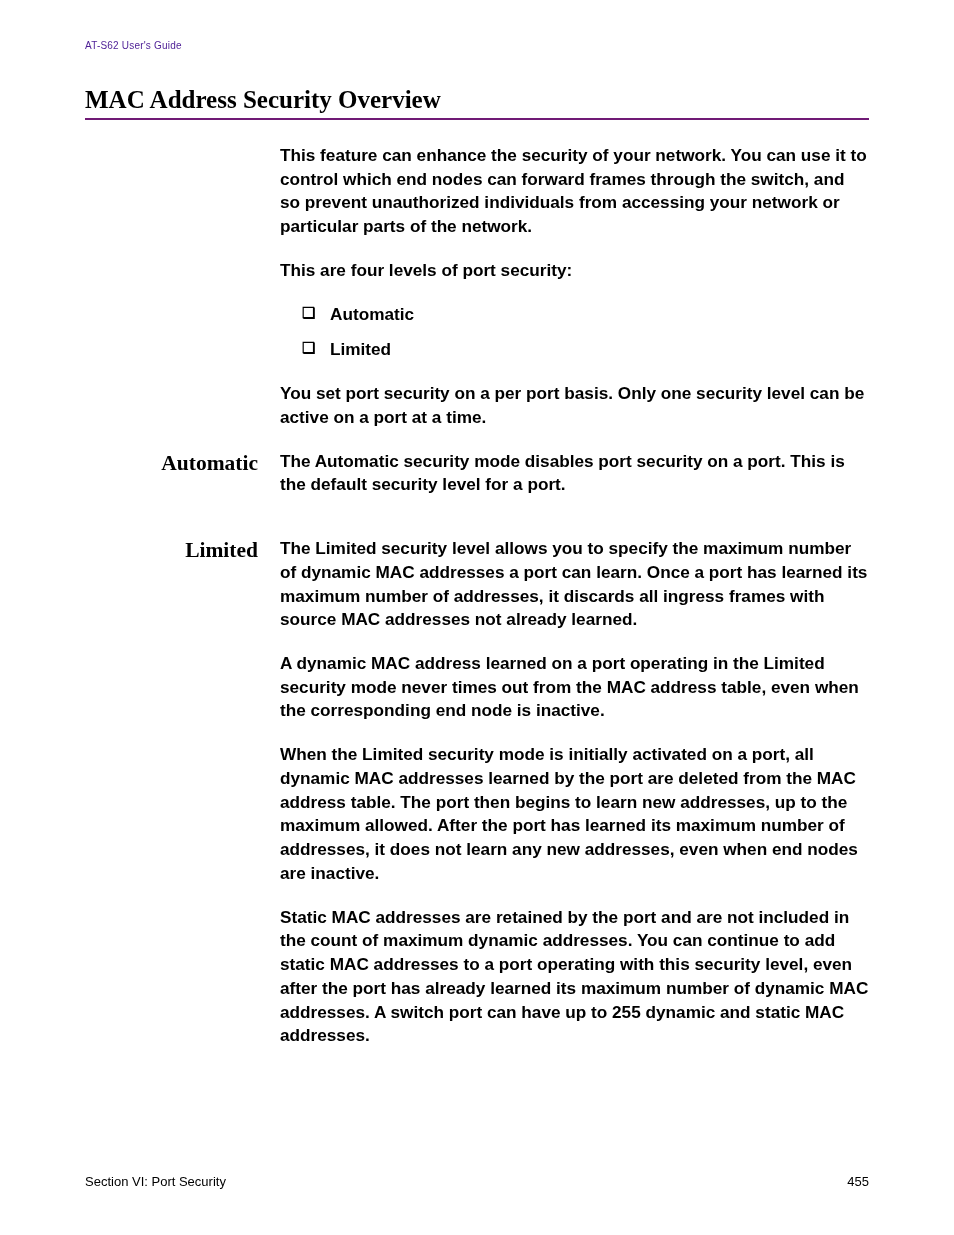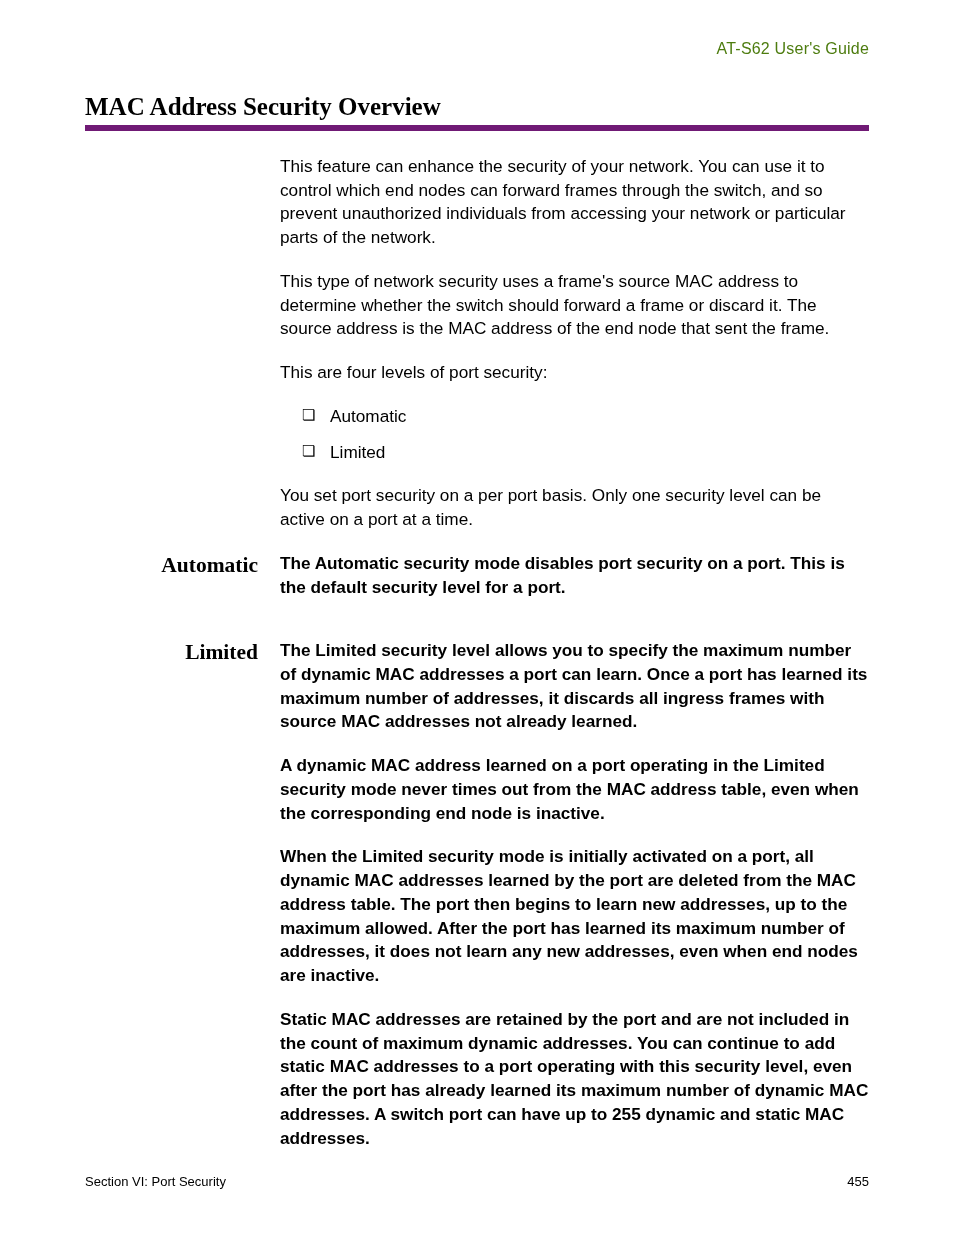--- a/index.html
+++ b/index.html
@@ -12,38 +12,38 @@
       height: 1235px;
       background: #ffffff;
       font-family: "Segoe UI", "Myriad Pro", Arial, sans-serif;
       color: #000000;
       position: relative;
     }
     .page {
       padding: 40px 85px 0 85px;
     }
     .header-right {
-      text-align: right;
-      font-size: 16px;
-      color: #4d7c0f;
+      font-size: 10px;
+      color: #4c1d95;
       margin-bottom: 35px;
       letter-spacing: 0.2px;
     }
     .main-heading {
       font-family: Georgia, "Times New Roman", serif;
       font-weight: bold;
       font-size: 25px;
-      border-bottom: 6px solid #701a75;
+      border-bottom: 2px solid #701a75;
       padding-bottom: 4px;
       margin-bottom: 24px;
     }
     .content-block {
       margin-left: 195px;
       font-size: 17.2px;
       line-height: 1.38;
+      font-weight: bold;
     }
     .para {
       margin-bottom: 20px;
     }
     .bullet-list {
       list-style: none;
       margin-left: 22px;
       margin-bottom: 20px;
     }
     .bullet-list li {
@@ -92,21 +92,20 @@
 </head>
 <body>
 
 <div class="page">
   <div class="header-right">AT-S62 User's Guide</div>
 
   <h1 class="main-heading">MAC Address Security Overview</h1>
 
   <div class="content-block">
     <p class="para">This feature can enhance the security of your network. You can use it to control which end nodes can forward frames through the switch, and so prevent unauthorized individuals from accessing your network or particular parts of the network.</p>
-    <p class="para">This type of network security uses a frame's source MAC address to determine whether the switch should forward a frame or discard it. The source address is the MAC address of the end node that sent the frame.</p>
     <p class="para">This are four levels of port security:</p>
     <ul class="bullet-list">
       <li>Automatic</li>
       <li>Limited</li>
     </ul>
     <p class="para">You set port security on a per port basis. Only one security level can be active on a port at a time.</p>
   </div>
 
   <div class="section-row">
     <div class="side-heading">Automatic</div>

